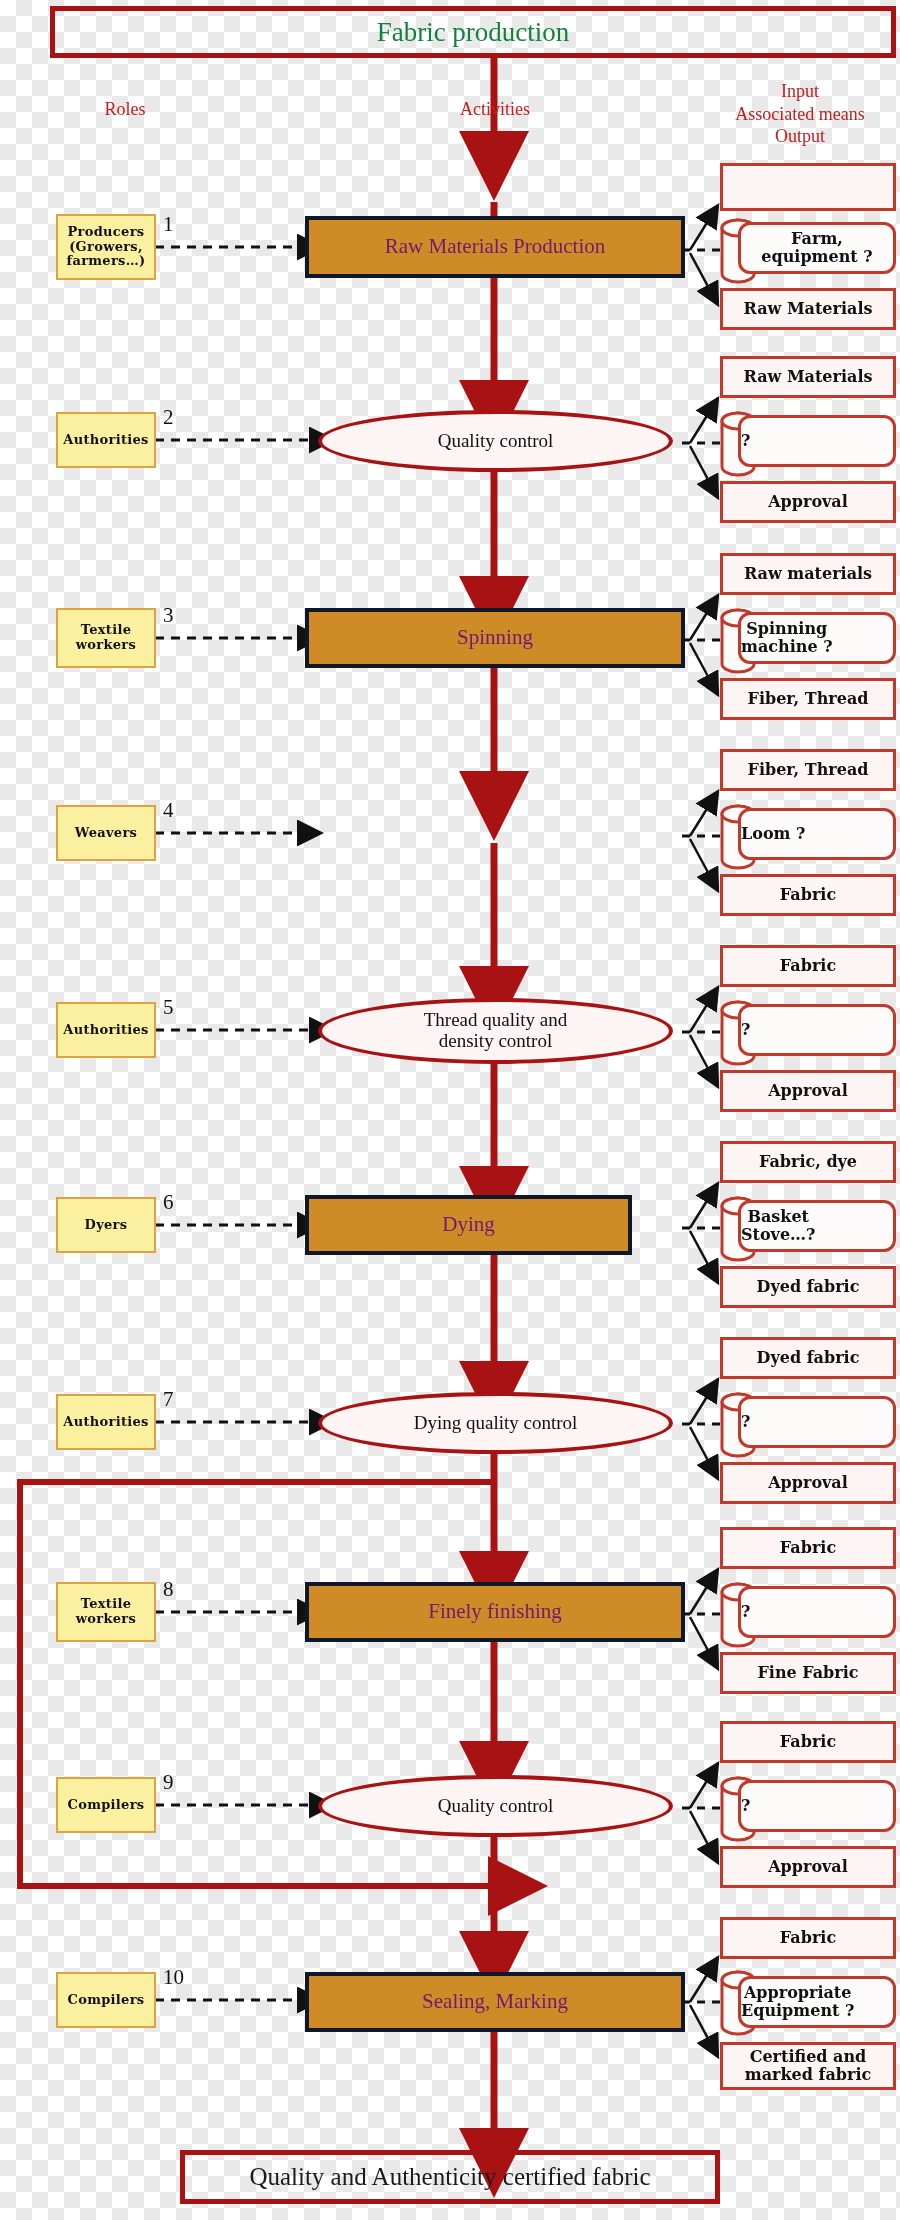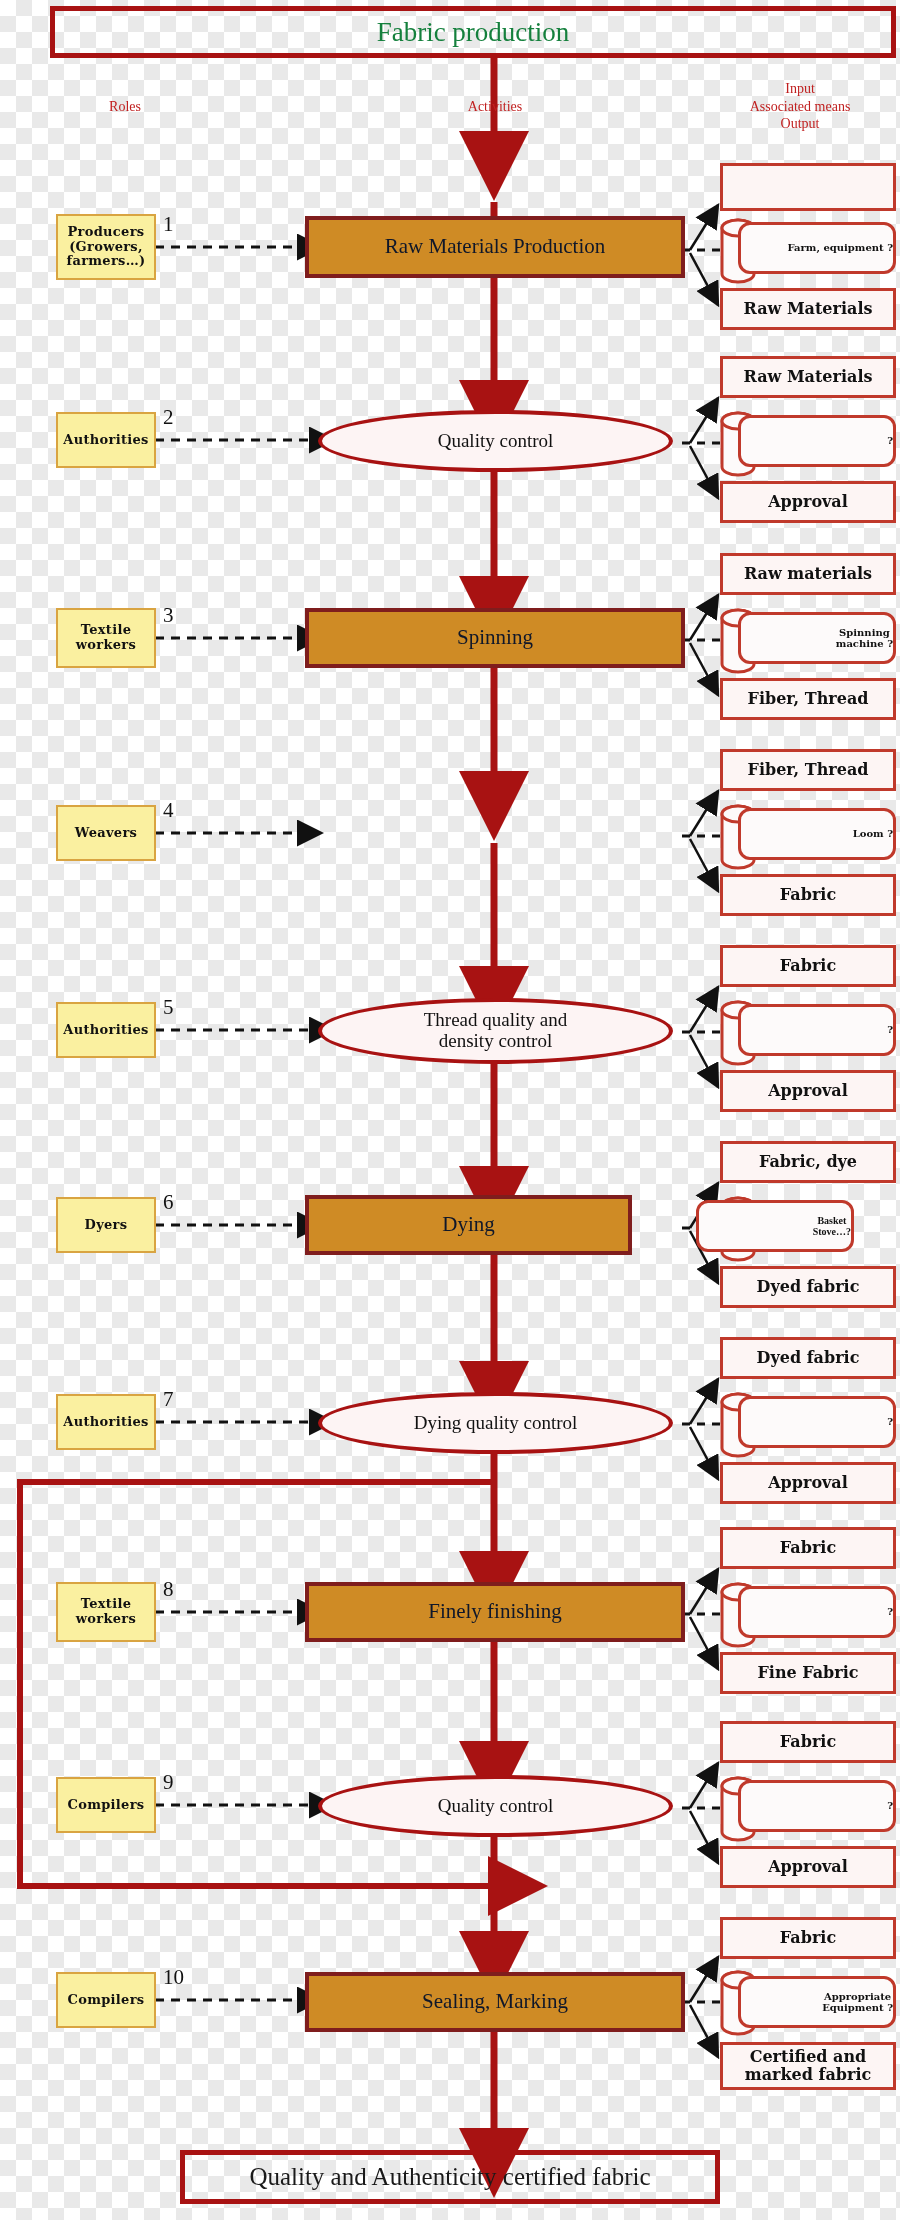--- a/index.html
+++ b/index.html
@@ -19,56 +19,56 @@
   
   .banner{
     border:5px solid #a81212;background:transparent;
     display:flex;align-items:center;justify-content:center;
     color:#15803d;
   }
   #title-banner{left:50px;top:6px;width:846px;height:52px;font-size:27px;}
   #footer-banner{left:180px;top:2150px;width:540px;height:54px;font-size:25px;color:#1a1a1a;}
 
   
-  .colhead{color:#c02020;font-size:14px;text-align:center;line-height:1.25;}
+  .colhead{color:#c02020;font-size:18px;text-align:center;line-height:1.25;}
 
   
   .role{
     border:2px solid #d9a441;background:#faf0a0;
     display:flex;align-items:center;justify-content:center;text-align:center;
     font-weight:bold;font-size:13px;color:#111;
     line-height:1.15;letter-spacing:.3px;
     font-family:"DejaVu Serif", serif;
   }
   .rolenum{font-size:21px;color:#111;font-family:"Liberation Serif",serif;}
 
   
   .act-rect{
-    border:4px solid #7f1d1d;background:#cf8b25;
+    border:4px solid #0f172a;background:#cf8b25;
     display:flex;align-items:center;justify-content:center;text-align:right;
-    font-size:21px;color:#0f172a;line-height:1.1;
+    font-size:21px;color:#701a75;line-height:1.1;
   }
   .act-ell{
     border:4px solid #a81212;background:#fdf4f4;border-radius:50%;
     display:flex;align-items:center;justify-content:center;text-align:center;
     font-size:19px;color:#111;line-height:1.1;
   }
 
   
   .io{
     border:3px solid #c0392b;background:#fdf5f4;
     display:flex;align-items:center;justify-content:center;text-align:center;
     font-size:16px;color:#111;line-height:1.15;
     font-family:"DejaVu Serif", serif;font-weight:bold;
   }
   .io.empty{}
   .means{
     border:3px solid #c0392b;background:#fdfafa;border-radius:12px;
-    display:flex;align-items:center;justify-content:flex-end;text-align:center;
-    font-size:10px;color:#111;line-height:1.15;
+    display:flex;align-items:center;justify-content:flex-start;text-align:center;
+    font-size:16px;color:#111;line-height:1.15;
     font-family:"DejaVu Serif", serif;font-weight:bold;
   }
   svg.ov{position:absolute;left:0;top:0;width:900px;height:2220px;pointer-events:none;}
 </style>
 </head>
 <body>
 
 <div id="stage">
 
   <svg class="ov" viewBox="0 0 900 2220">
@@ -283,21 +283,21 @@
     <span>?</span>
   </div>
   <div class="abs io" style="left:720px;top:1070px;width:176px;height:42px;">Approval</div>
 
   <div class="abs role" style="left:56px;top:1197px;width:100px;height:56px;">
     <span>Dyers</span>
   </div>
   <div class="abs rolenum" style="left:163px;top:1190px;">6</div>
   <div class="abs act-rect" style="left:305px;top:1195px;width:327px;height:60px;">Dying</div>
   <div class="abs io" style="left:720px;top:1141px;width:176px;height:42px;">Fabric, dye</div>
-  <div class="abs means" style="left:696px;top:1200px;width:158px;height:52px;font-family:Liberation Serif, serif;">
+  <div class="abs means" style="left:738px;top:1200px;width:158px;height:52px;">
     <span>
       <span>Basket</span><br>
       <span>Stove…?</span>
     </span>
   </div>
   <div class="abs io" style="left:720px;top:1266px;width:176px;height:42px;">Dyed fabric</div>
 
   <div class="abs role" style="left:56px;top:1394px;width:100px;height:56px;">
     <span>Authorities</span>
   </div>

